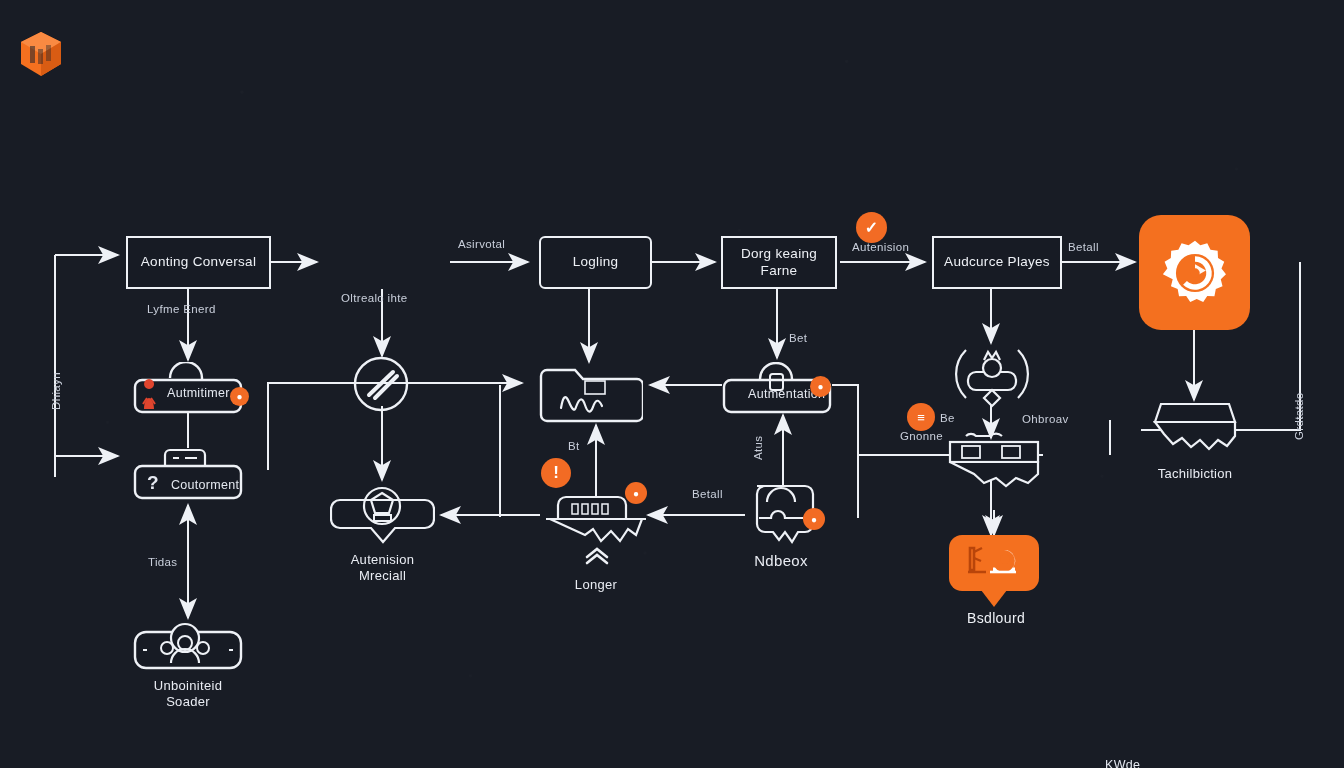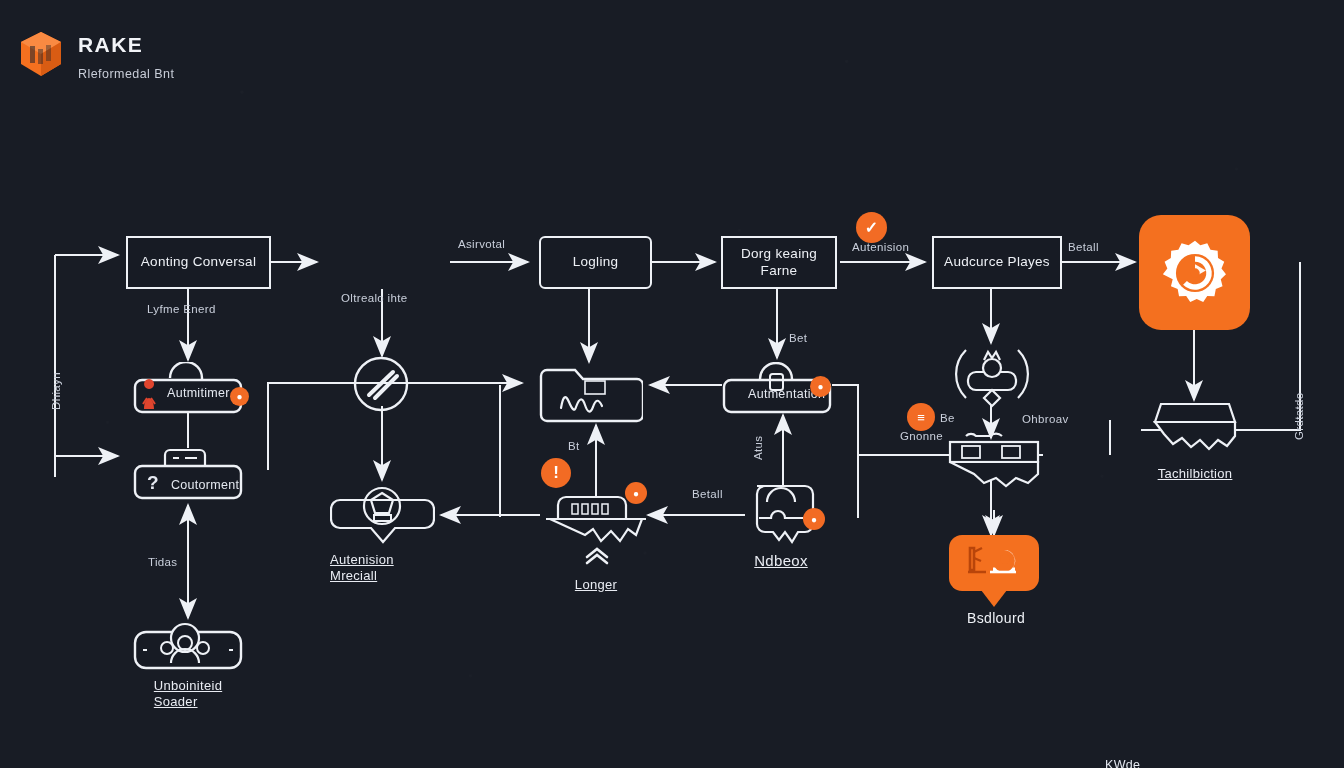--- a/index.html
+++ b/index.html
@@ -49,23 +49,22 @@
     text-align: center;
   }
   .rect-node .lbl {
     color: #eef1f6; font-size: 13.5px; line-height: 1.25;
     letter-spacing: .3px; padding: 0 6px;
   }
   .icon-node { display: flex; flex-direction: column; align-items: center; }
   .icon-node .glyph { position: relative; }
   .icon-node .cap {
     color: #e9ecf3; font-size: 13px; margin-top: 8px;
-    text-align: left; line-height: 1.25; letter-spacing: .3px;
+    text-align: center; line-height: 1.25; letter-spacing: .3px;
     white-space: pre-line;
-    text-decoration: underline;
   }
   .inline-cap {
     position: absolute; color: #e5e9f1; font-size: 12.5px;
     letter-spacing: .3px; white-space: nowrap;
   }
   .edge-label {
     position: absolute; color: #c9cfdb; font-size: 11.5px;
     letter-spacing: .35px; white-space: nowrap;
   }
   .edge-label.vert { transform-origin: left top; }
@@ -99,24 +98,20 @@
 
   <div id="header">
     <svg id="logo-mark" viewBox="0 0 46 48">
       <path d="M23 2 L43 12 L43 34 L23 46 L3 34 L3 12 Z" fill="#f4701f"></path>
       <path d="M23 2 L43 12 L23 24 L3 12 Z" fill="#f98a42"></path>
       <path d="M23 24 L43 12 L43 34 L23 46 Z" fill="#d95c13"></path>
       <rect x="12" y="16" width="5" height="17" fill="#1b2029" opacity=".55"></rect>
       <rect x="20" y="19" width="5" height="15" fill="#1b2029" opacity=".45"></rect>
       <rect x="28" y="15" width="5" height="16" fill="#1b2029" opacity=".4"></rect>
     </svg>
-    <div id="brand-text">
-      <div id="brand-title">RAKE</div>
-      <div id="brand-sub">Rleformedal Bnt</div>
-    </div>
   </div>
 
   <svg id="wires">
     <defs>
       <marker id="ah" markerWidth="11" markerHeight="9" refX="10" refY="4.5" orient="auto">
         <path d="M0,0 L11,4.5 L0,9 L2.6,4.5 Z" fill="#eef1f6"></path>
       </marker>
     </defs>
     <g stroke="#eef1f6" stroke-width="2" fill="none">
 

